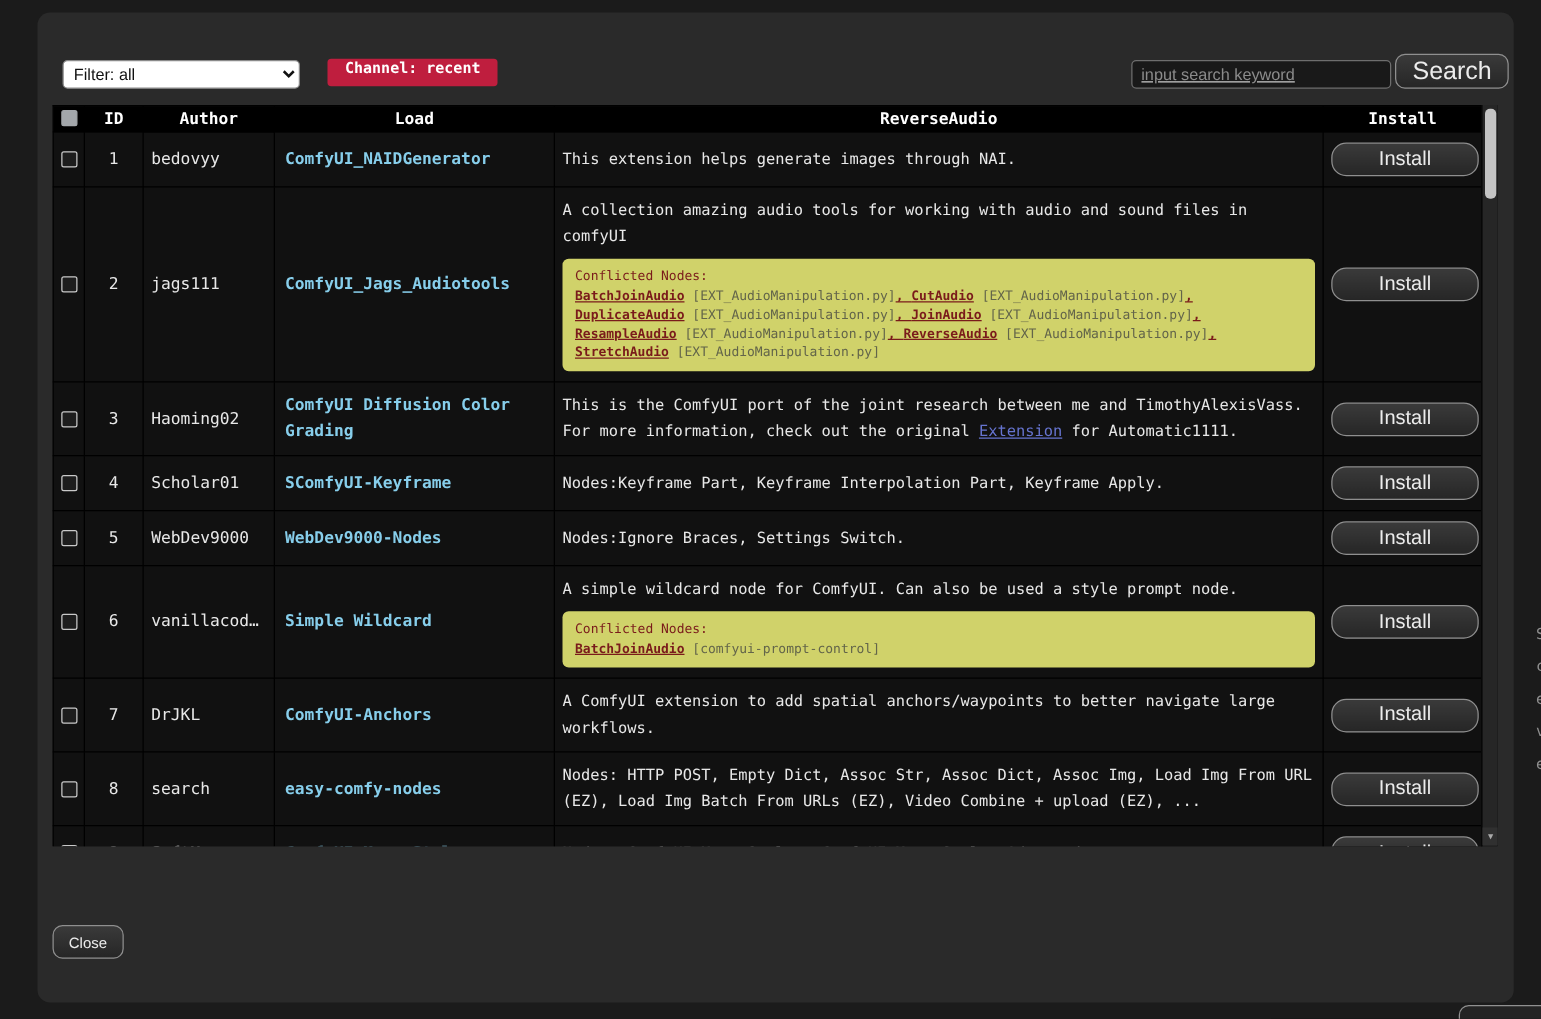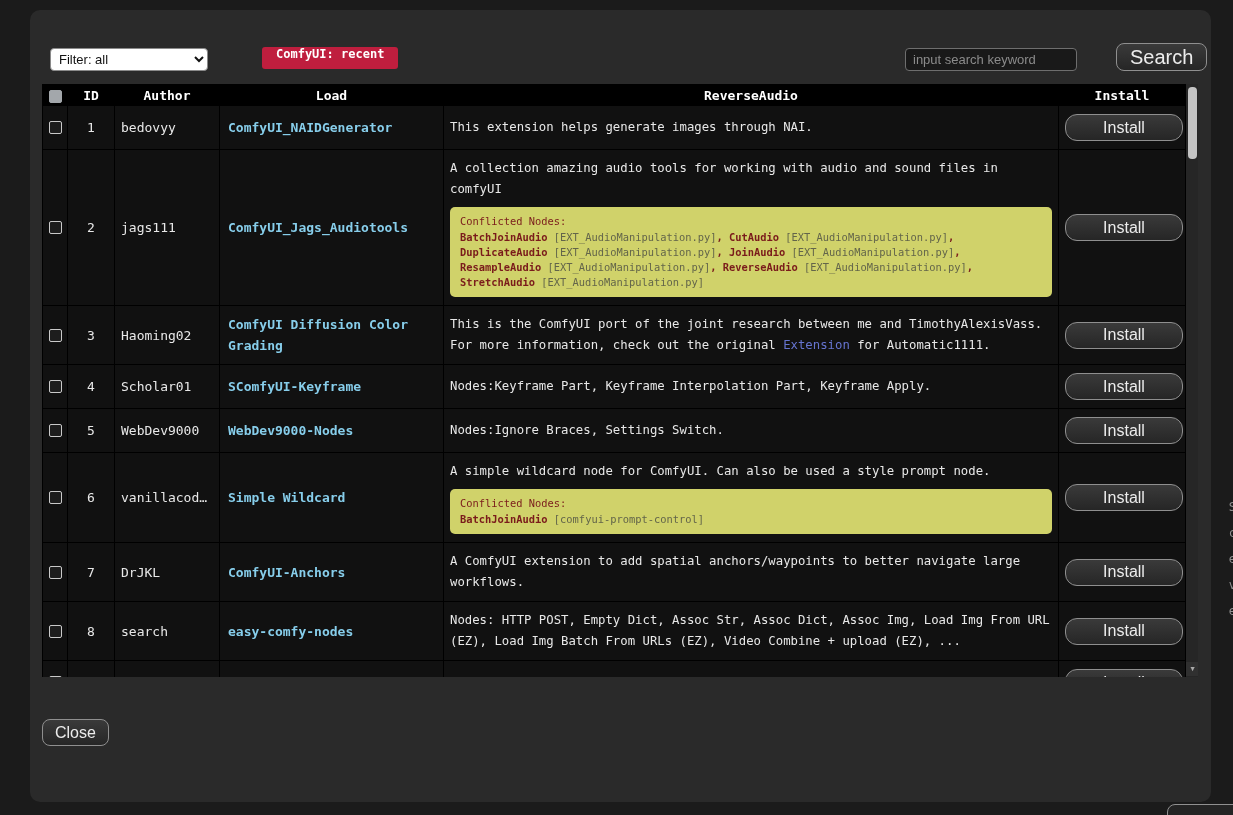--- a/index.html
+++ b/index.html
@@ -7,52 +7,52 @@
     --text_color:#e8e8e8; --name_color:#87ceeb; --link_color:#6674d0;
     --channel_bg:#bf1e3e; --conflict_bg:#d0d26a; --conflict_accent:#7a1b1b; --conflict_file:#63654a;
   }
   *{box-sizing:border-box;}
   html,body{margin:0;padding:0;}
   body{width:1233px;height:815px;background:var(--page_bg);overflow:hidden;position:relative;
        font-family:"DejaVu Sans Mono",monospace;}
   .dialog{position:absolute;left:30px;top:10px;width:1181px;height:792px;background:var(--dialog_bg);border-radius:10px;}
 
   
-  .filter{position:absolute;left:20px;top:38px;width:158px;height:23px;border-radius:4px;border:1px solid #8a8a8a;
+  .filter{position:absolute;left:20px;top:38px;width:190px;height:23px;border-radius:4px;border:1px solid #8a8a8a;
           background:#ffffff;color:#111;font:13px "Liberation Sans",sans-serif;padding:0 4px;}
   .channel{position:absolute;left:232px;top:37px;height:22px;line-height:22px;padding:0 14px;background:var(--channel_bg);
            color:#fff;font:bold 12px "DejaVu Sans Mono",monospace;border-radius:3px;}
-  .search{position:absolute;left:875px;top:38px;width:172px;height:23px;background:#191919;border:1px solid #6e6e6e;
-          border-radius:4px;color:#ccc;font:13px "Liberation Sans",sans-serif;padding:0 7px;}
+  .search{position:absolute;left:875px;top:38px;width:208px;height:23px;background:#191919;border:1px solid #6e6e6e;
+          border-radius:4px;color:#ccc;font:13px "Liberation Sans",sans-serif;padding:0 7px;text-decoration:underline;}
   .search::placeholder{color:#8b8b8b;}
   .btn{background:linear-gradient(#3a3a3a,#262626);border:1px solid #8f8f8f;color:#ececec;
        font-family:"Liberation Sans",sans-serif;cursor:pointer;}
   .search-btn{position:absolute;left:1086px;top:33px;height:28px;padding:0 13px;font-size:20px;border-radius:8px;}
-  .close-btn{position:absolute;left:12px;top:709px;height:27px;padding:0 12px;font-size:16px;border-radius:8px;}
+  .close-btn{position:absolute;left:12px;top:730px;height:27px;padding:0 12px;font-size:12px;border-radius:8px;}
 
   
   .table-wrap{position:absolute;left:12px;top:74px;width:1156px;height:593px;overflow:hidden;background:var(--row_bg);}
   table{border-collapse:collapse;table-layout:fixed;width:1143px;}
   th{background:var(--header_bg);color:#fff;font:bold 13px "DejaVu Sans Mono",monospace;height:21px;
      text-align:center;border:1px solid #000;padding:0;}
   td{background:var(--row_bg);border:1px solid #000;vertical-align:middle;padding:8px 6px;color:var(--text_color);
      font:12.3px/21px "DejaVu Sans Mono",monospace;}
   .c-check-cell{text-align:center;padding:0;}
   .c-id-cell{text-align:center;font-size:13px;}
   .c-author-cell{font-size:13px;white-space:nowrap;overflow:hidden;text-overflow:ellipsis;}
   .c-name-cell{font-size:13px;font-weight:bold;padding-left:8px;}
   .name-link{color:var(--name_color);cursor:pointer;}
   .c-install-cell{text-align:center;}
   .install{width:118px;height:27px;font-size:16px;border-radius:12px;}
-  .dlink{color:var(--link_color);cursor:pointer;}
+  .dlink{color:var(--link_color);text-decoration:underline;cursor:pointer;}
 
   .conflict{margin-top:7px;background:var(--conflict_bg);border-radius:5px;padding:7px 10px;
             font-size:10.4px;line-height:15px;color:#444;}
   .conflict .title{color:var(--conflict_accent);font-weight:normal;margin-bottom:1px;}
-  .cn{color:var(--conflict_accent);font-weight:bold;}
+  .cn{color:var(--conflict_accent);font-weight:bold;text-decoration:underline;}
   .cf{color:var(--conflict_file);font-weight:normal;}
 
   .cb{display:inline-block;width:13px;height:13px;background:#1d1d1d;border:1px solid #c9c9c9;border-radius:2px;
       vertical-align:middle;cursor:pointer;}
   .cb-h{background:#a3a7ab;border-color:#a3a7ab;}
 
   
   .sb{position:absolute;top:0;right:0;width:13px;height:593px;background:#262626;border-left:1px solid #000;}
   .sb-thumb{position:absolute;top:3px;left:2px;width:9px;height:72px;border-radius:4px;background:#c4c4c4;cursor:pointer;}
   .sb-down{position:absolute;bottom:1px;left:0;width:13px;height:14px;color:#aaa;font-size:7px;line-height:14px;
@@ -66,21 +66,21 @@
 </style>
 </head>
 <body>
 
 <div class="dialog">
 
   <select class="filter">
     <option>Filter: all</option>
   </select>
 
-  <span class="channel">ComfyUI: recent</span>
+  <span class="channel">Channel: recent</span>
 
   <input class="search" type="text" placeholder="input search keyword" style="">
 
   <button class="btn search-btn">Search</button>
 
   <div class="table-wrap">
     <table>
       <colgroup>
         <col style="width:25px">
           <col style="width:47px">

